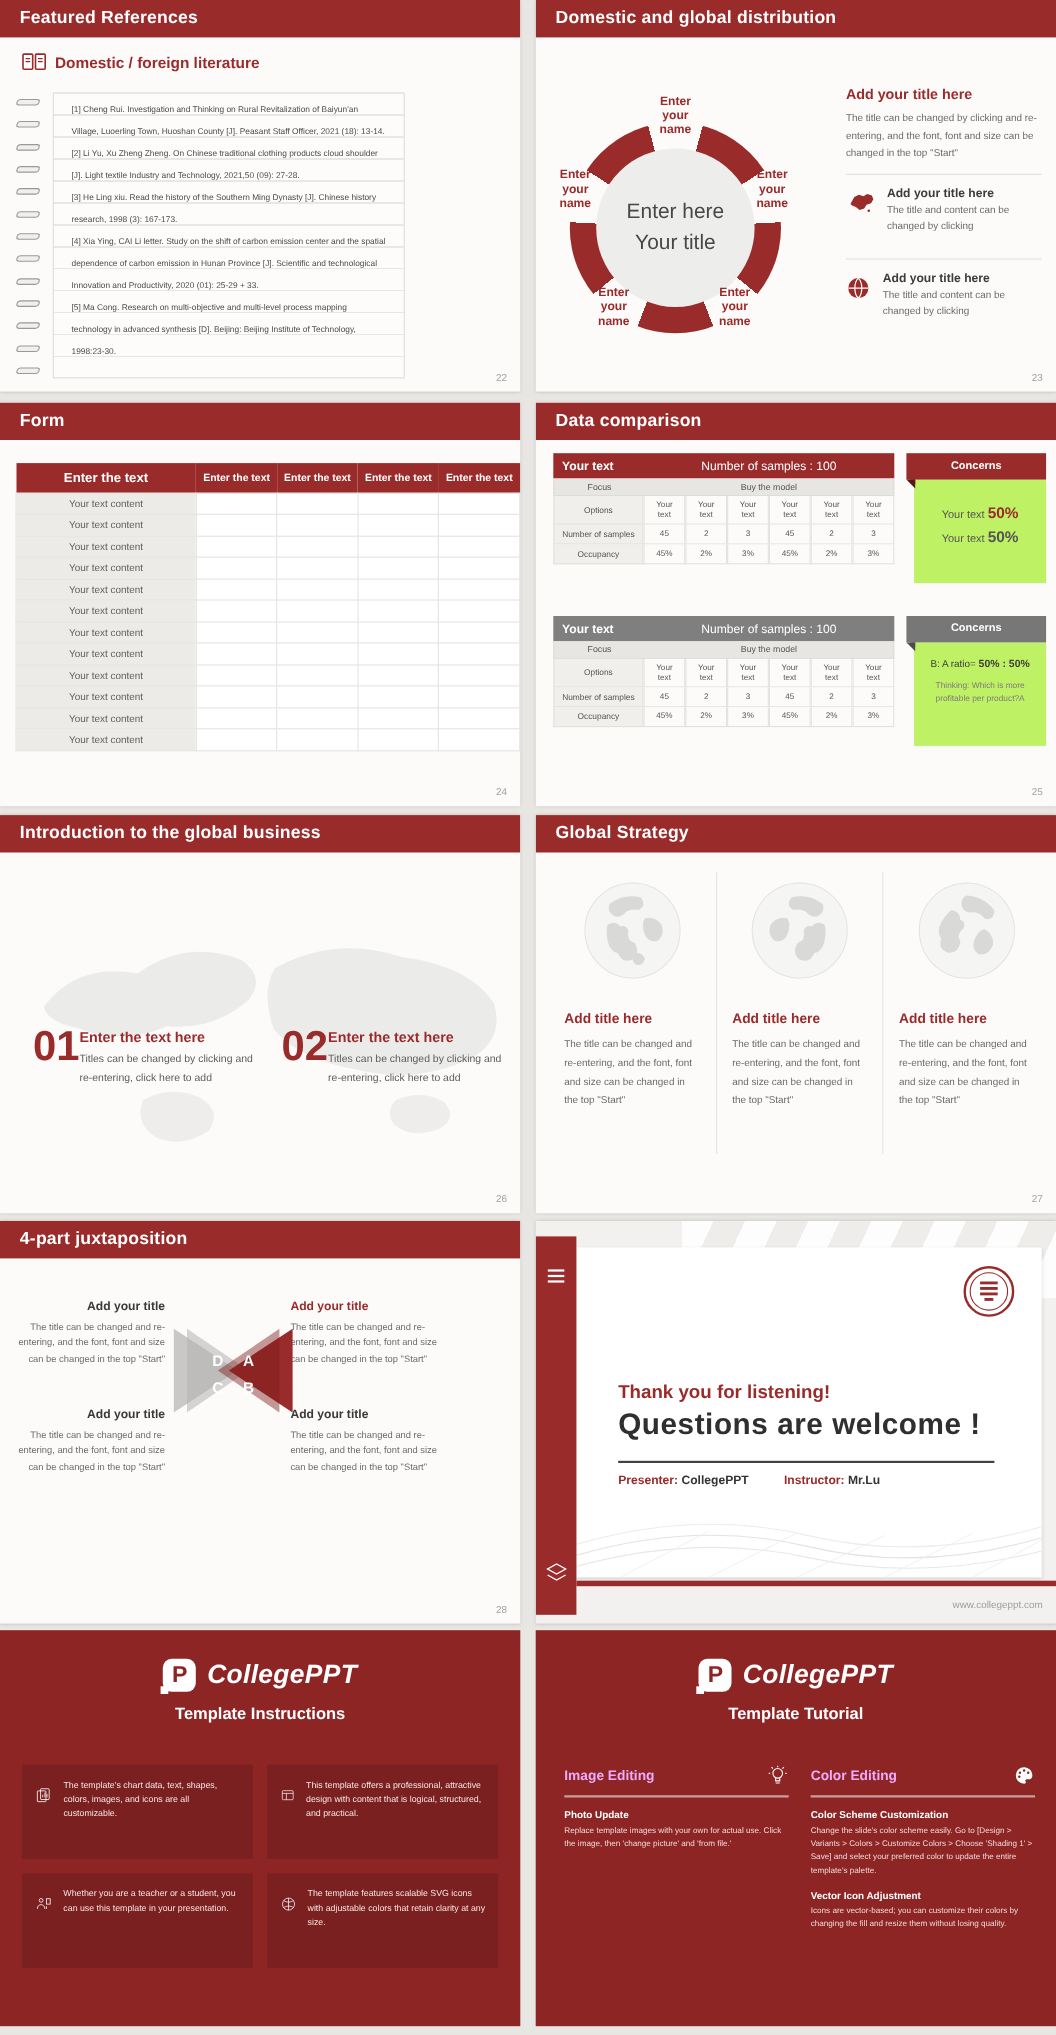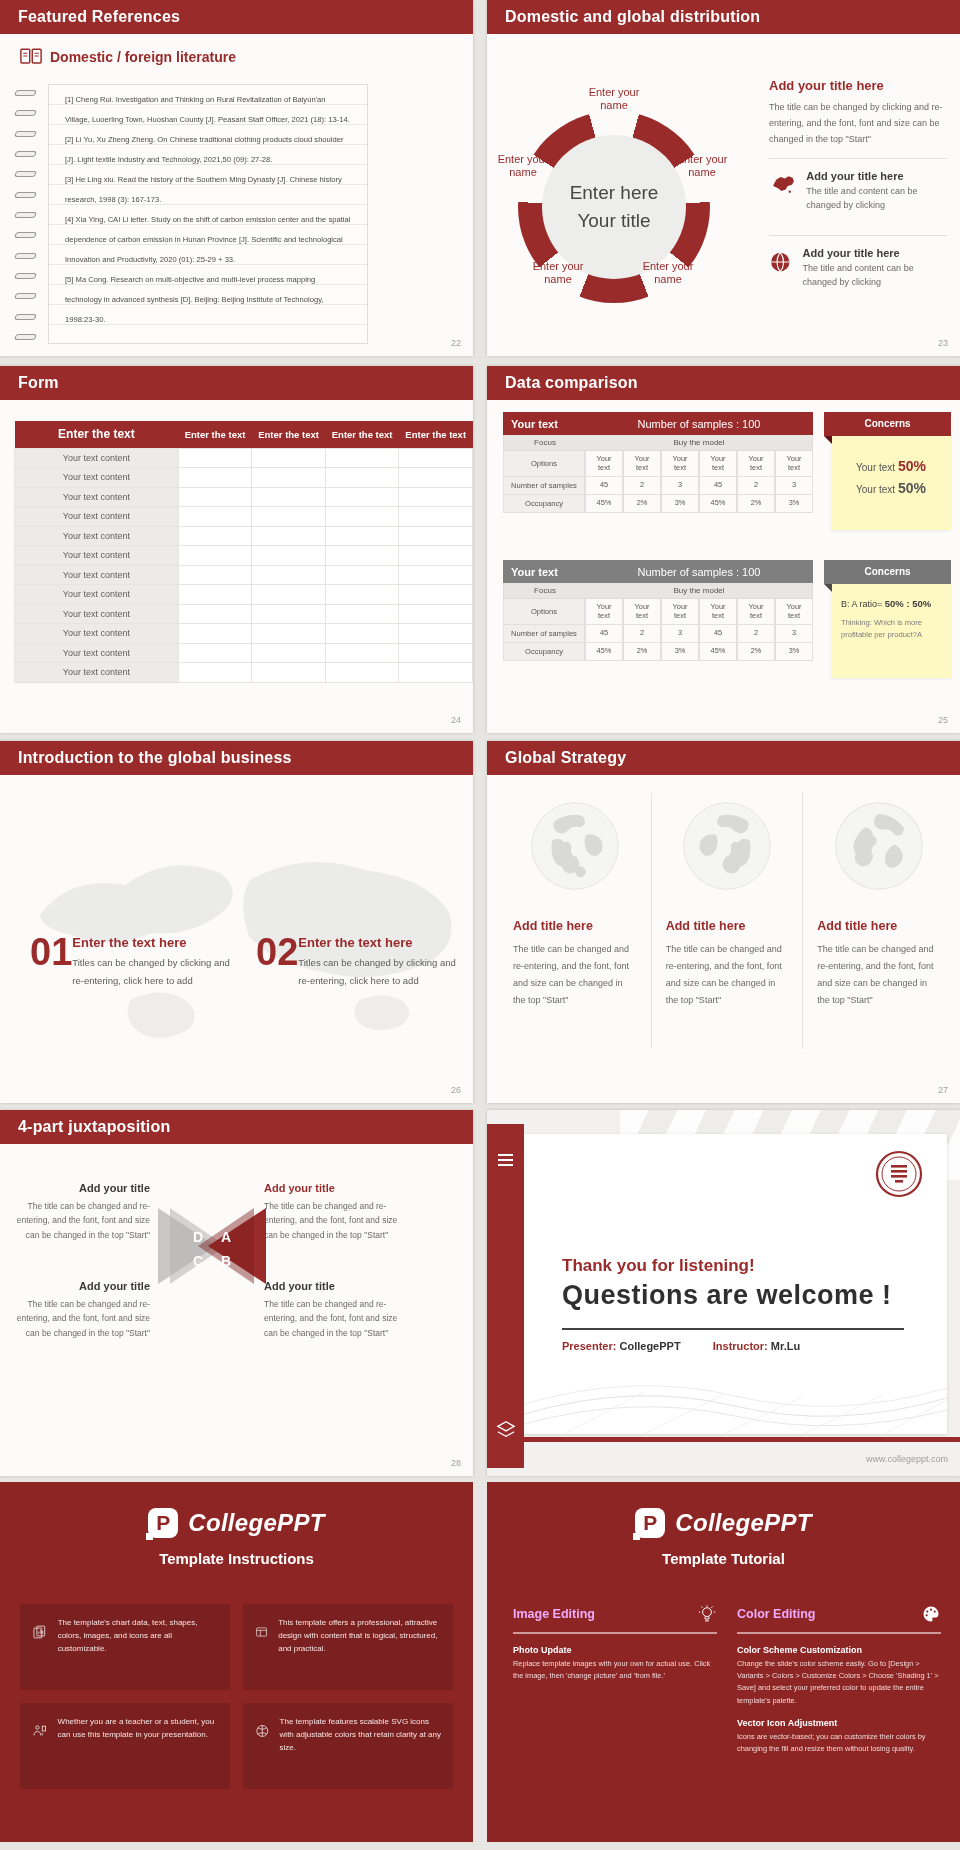--- a/index.html
+++ b/index.html
@@ -32,21 +32,21 @@
   
   .ring{position:absolute;left:31px;top:111px;width:192px;height:192px;border-radius:50%;
         background:conic-gradient(from 0deg,
           transparent 0 15deg,#9a2b2b 15deg 57deg,transparent 57deg 87deg,
           #9a2b2b 87deg 129deg,transparent 129deg 159deg,#9a2b2b 159deg 201deg,
           transparent 201deg 231deg,#9a2b2b 231deg 273deg,transparent 273deg 303deg,
           #9a2b2b 303deg 345deg,transparent 345deg 360deg)}
   .blob{position:absolute;left:55px;top:135px;width:144px;height:144px;border-radius:50%;background:#ededeb;
         display:flex;flex-direction:column;align-items:center;justify-content:center;
         font-size:19px;color:#474747;line-height:1.45}
-  .node{position:absolute;width:54px;margin-left:-27px;text-align:center;font-weight:normal;
+  .node{position:absolute;width:54px;margin-left:-27px;text-align:center;font-weight:bold;
         color:#9a2b2b;font-size:11px;line-height:1.2}
   .n-top{left:127px;top:86px}.n-left{left:36px;top:153px}.n-right{left:215px;top:153px}
   .n-bl{left:71px;top:260px}.n-br{left:181px;top:260px}
   .s23-right{position:absolute;left:282px;top:78px;width:178px}
   .s23-right h3{font-size:13px;font-weight:bold;color:#9a2b2b;margin-bottom:7px}
   .s23-right .body{font-size:9px;color:#6a6a6a;line-height:1.75}
   .s23-item{display:flex;gap:11px;padding:11px 0;border-top:1px solid #e2e0dd;margin-top:11px}
   .s23-item:first-of-type{margin-top:14px}
   .s23-item .txt b{display:block;font-size:11px;color:#3c3c3c;margin-bottom:3px}
   .s23-item .txt span{font-size:9px;color:#6a6a6a;line-height:1.55;display:block}
@@ -75,26 +75,26 @@
   .cmp-grid .cc{font-size:7.4px;line-height:1.25}
   .t1{top:46px}.t2{top:194px}
   .concern{position:absolute;left:344px;width:120px}
   .c1{top:46px}.c2{top:194px}
   .rib{position:relative;margin-left:-7px;width:calc(100% + 7px);height:24px;line-height:24px;
        text-align:center;color:#fff;font-weight:bold;font-size:10px}
   .rib.red{background:#9a2b2b}.rib.gray{background:#777}
   .rib::after{content:'';position:absolute;left:0;top:24px;border:4px solid transparent}
   .rib.red::after{border-top-color:#5e1414;border-right-color:#5e1414}
   .rib.gray::after{border-top-color:#4c4c4c;border-right-color:#4c4c4c}
-  .cbody{background:#fef9c3;min-height:94px;box-shadow:0 1px 2px rgba(0,0,0,.08)}
+  .cbody{background:#bef264;min-height:94px;box-shadow:0 1px 2px rgba(0,0,0,.08)}
   .c1 .cbody{padding-top:22px;text-align:center}
   .c1 .line{font-size:10px;color:#555;margin-bottom:6px}
   .c1 .v{font-size:14px;font-weight:bold}
   .c1 .v.red{color:#9a2b2b}.c1 .v.gray{color:#555}
-  .c2 .cbody{padding:14px 10px;text-align:left}
+  .c2 .cbody{padding:14px 10px;text-align:center}
   .c2 .ratio{font-size:9px;color:#3d3d3d}
   .c2 .ratio b{font-size:9.5px}
   .c2 .note{margin-top:8px;font-size:7.6px;color:#7c7c7c;line-height:1.6}
 
   
   .map-wm{position:absolute;left:0;top:44px}
   .gb-item{position:absolute;top:194px;display:flex;}
   .gb-1{left:30px;width:212px}.gb-2{left:256px;width:212px}
   .gb-num{font-size:38px;font-weight:bold;color:#9a2b2b;line-height:.9}
   .gb-title{font-size:13px;font-weight:bold;color:#9a2b2b;margin-bottom:4px}

